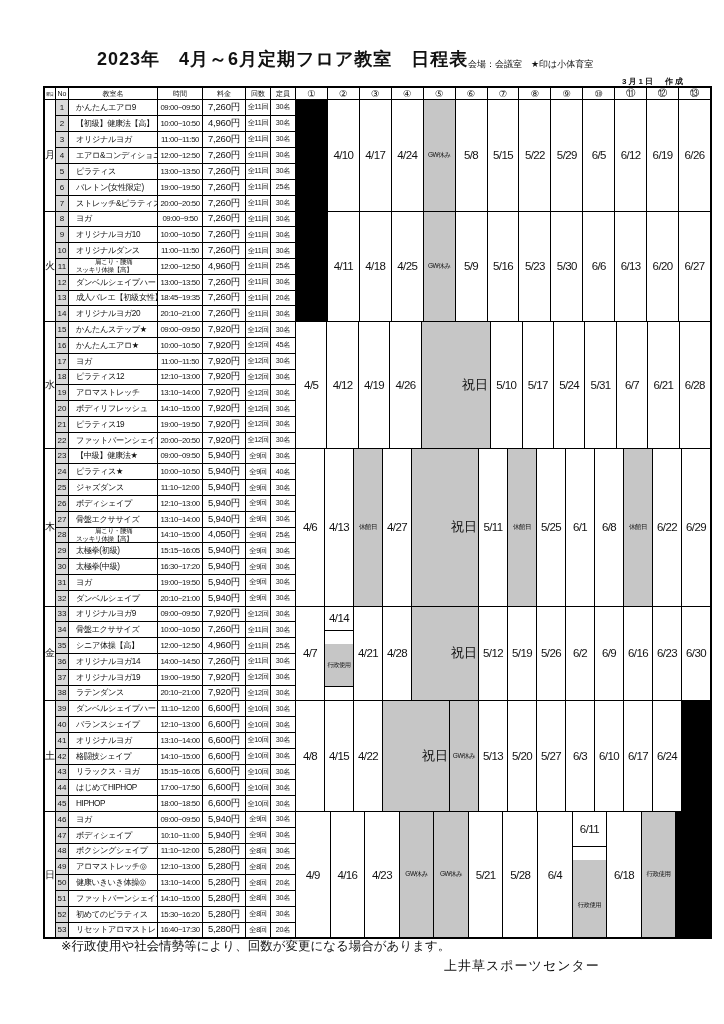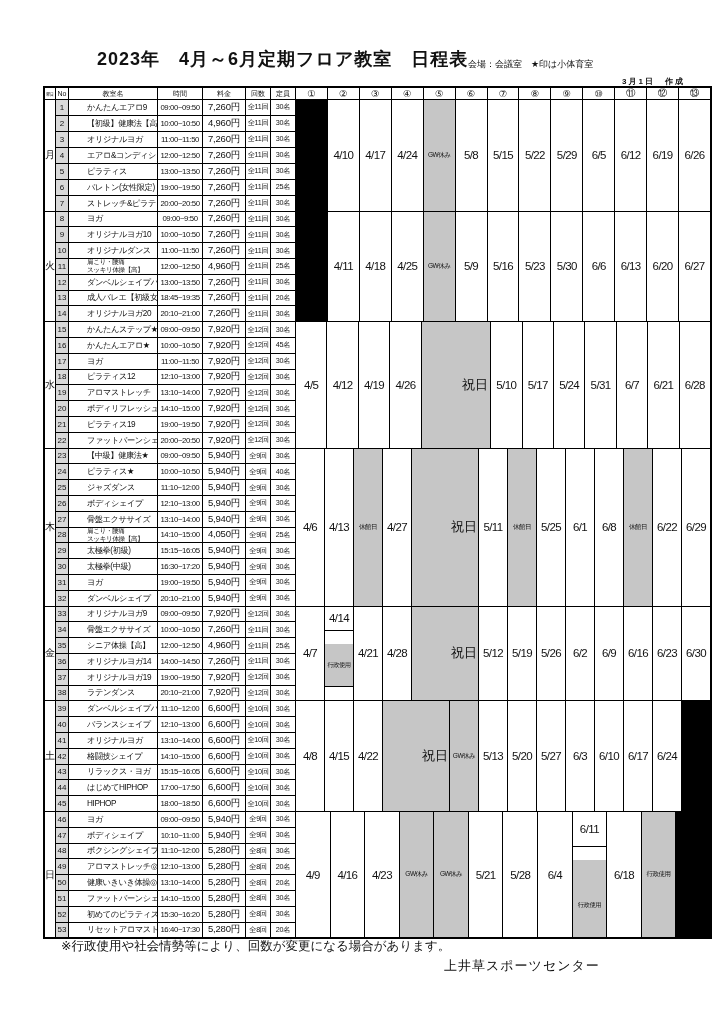--- a/index.html
+++ b/index.html
@@ -30,21 +30,21 @@
   .t-group { display: flex; align-items: stretch; }
   .t-group + .t-group { border-top: 1.6px solid #000; }
 
   .day-cell { width: 11px; flex: none; border-right: 1px solid #000; display: flex; align-items: center; justify-content: center; font-size: 10px; }
 
   .rows-wrap { width: 240px; flex: none; display: flex; flex-direction: column; }
   .t-row { flex: 1; display: flex; border-bottom: 1px solid #000; align-items: stretch; min-height: 0; }
   .t-row:last-child { border-bottom: none; }
   .t-row .cell { border-right: 1px solid #000; display: flex; align-items: center; justify-content: center; overflow: hidden; white-space: nowrap; }
   .cell-no { background: var(--no-bg, #d9d9d9); font-size: 8px; }
-  .cell-name { justify-content: flex-start !important; padding-left: 18px; font-size: 8.2px; letter-spacing: -0.4px; }
+  .cell-name { justify-content: flex-start !important; padding-left: 7px; font-size: 8.2px; letter-spacing: -0.4px; text-align: right; }
   .cell-name.two-line { font-size: 6.6px; line-height: 1.2; white-space: pre-line !important; }
   .cell-time { font-size: 7.8px; letter-spacing: -0.4px; }
   .cell-fee { font-size: 9.5px; letter-spacing: -0.2px; }
   .cell-count, .cell-cap { font-size: 7.2px; letter-spacing: -0.3px; }
 
   .dates-wrap { flex: 1; display: flex; align-items: stretch; }
   .date-col { flex: 1; border-right: 1px solid #000; display: flex; align-items: center; justify-content: center; font-size: 11.5px; letter-spacing: -0.6px; overflow: hidden; }
   .date-col:last-child { border-right: none; }
   .date-col.black { background: var(--black, #000); }
   .date-col.closed { background: var(--closed-bg, #c6c6c6); font-size: 6.5px; letter-spacing: -0.5px; }

